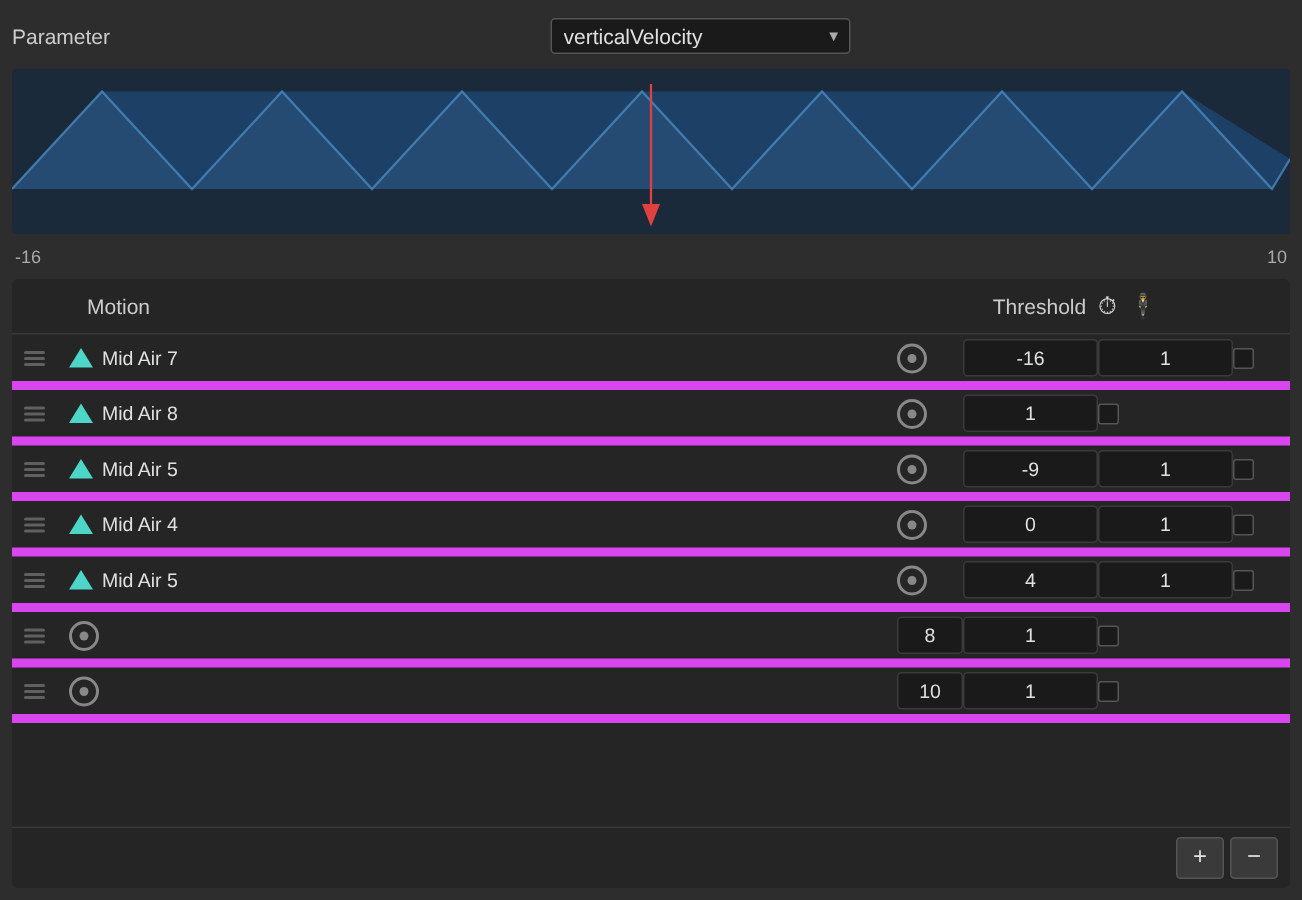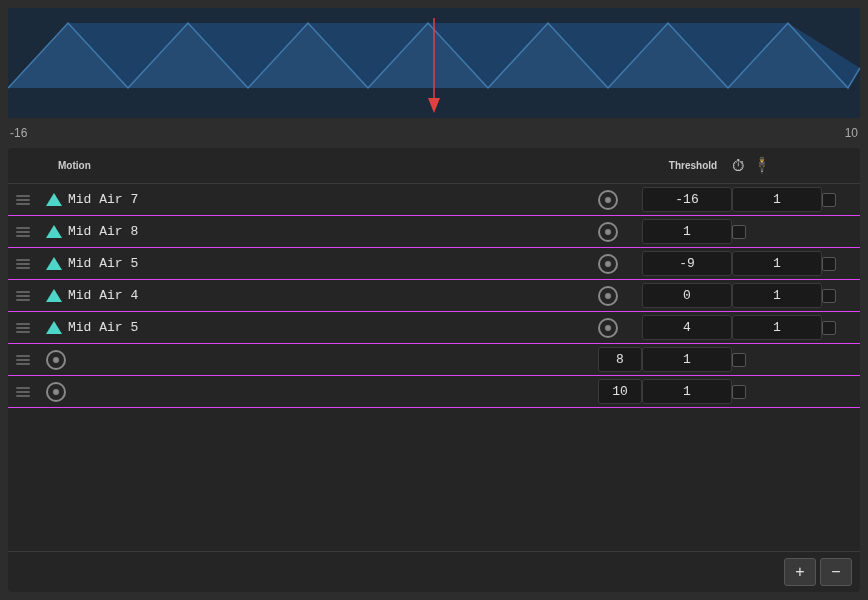--- a/index.html
+++ b/index.html
@@ -98,43 +98,42 @@
     }
 
     .table-header {
       display: grid;
       grid-template-columns: 30px 1fr 44px 90px 90px 30px;
       padding: 8px 8px 8px 8px;
       border-bottom: 1px solid #3a3a3a;
       align-items: center;
     }
     .col-header {
-      font-size: 10px;
+      font-size: 14px;
       color: #cccccc;
-      font-weight: bold;
+      font-weight: normal;
       padding-left: 12px;
     }
     .col-header.threshold { text-align: center; }
     .col-header-icons {
       display: flex;
       align-items: center;
       gap: 8px;
     }
 
     .table-body {
       flex: 1;
       overflow-y: auto;
     }
     .table-row {
       display: grid;
       grid-template-columns: 30px 1fr 44px 90px 90px 30px;
       padding: 3px 8px;
       align-items: center;
-      border-bottom: 1px solid #d946ef;
-      font-family: Liberation Mono, monospace;
+      border-bottom: 6px solid #d946ef;
     }
 
     .drag-handle {
       display: flex;
       flex-direction: column;
       gap: 2px;
       cursor: grab;
       opacity: 0.6;
     }
     .drag-handle span {
@@ -231,20 +230,31 @@
     
     .person-icon {
       font-size: 16px;
     }
   </style>
 </head>
 <body>
 
 <div class="app-container">
 
+  <div class="header-bar">
+    <span class="header-title">Parameter</span>
+    <div class="header-right">
+      <div class="dropdown-wrapper">
+        <select class="parameter-dropdown">
+          <option>verticalVelocity</option>
+        </select>
+        <span class="dropdown-arrow">▼</span>
+      </div>
+    </div>
+  </div>
 
   <div class="viz-area">
     <svg class="viz-canvas" viewBox="0 0 852 110" preserveAspectRatio="none">
 
       <rect width="852" height="110" fill="#1b2a3b"></rect>
 
       <polygon points="0,80 60,15 120,80" fill="#2a5a8a" opacity="0.7"></polygon>
       <polygon points="60,15 120,80 180,15" fill="#1e4a7a" opacity="0.7"></polygon>
       <polygon points="120,80 180,15 240,80" fill="#2a5a8a" opacity="0.7"></polygon>
       <polygon points="180,15 240,80 300,15" fill="#1e4a7a" opacity="0.7"></polygon>

